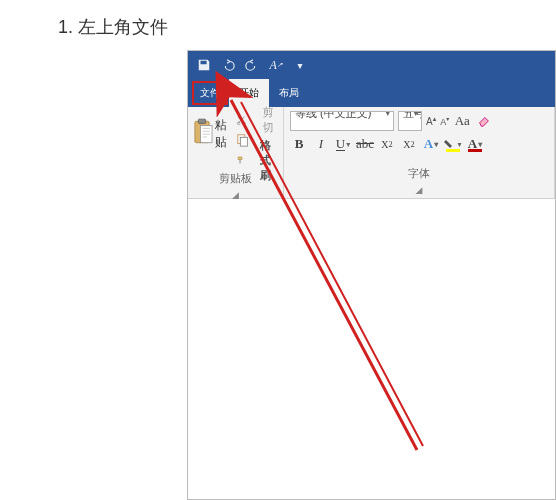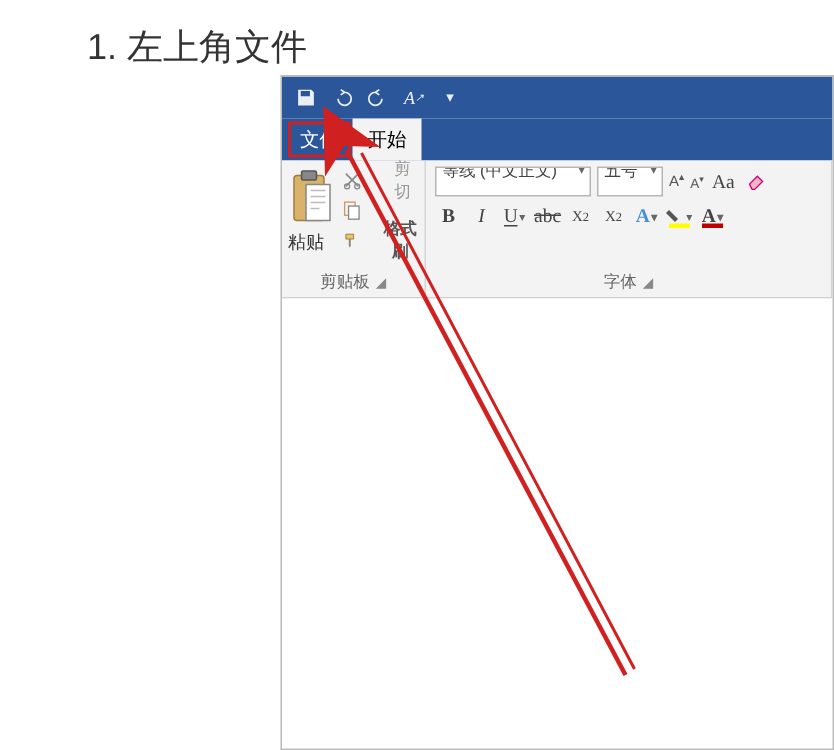--- a/index.html
+++ b/index.html
@@ -1,41 +1,41 @@
 <!DOCTYPE html>
 <html><head>
 <meta charset="utf-8">
 <style>
   * { box-sizing: border-box; margin: 0; padding: 0; }
   body { font-family: "Microsoft YaHei", Arial, sans-serif; background: #fff; width: 556px; height: 500px; position: relative; overflow: hidden; }
-  .step-label { position: absolute; top: 15px; left: 58px; font-size: 24px; color: #333; }
+  .step-label { position: absolute; top: 15px; left: 58px; font-size: 18px; color: #333; }
   .app-window { position: absolute; top: 50px; left: 187px; width: 369px; height: 450px; border: 1px solid #bbb; background: #f3f3f3; overflow: hidden; }
   .titlebar { height: 28px; background: #2b579a; display: flex; align-items: center; padding-left: 8px; gap: 8px; }
   .tb-icon { width: 16px; height: 16px; display: flex; align-items: center; justify-content: center; color: #fff; font-size: 12px; opacity: 0.9; cursor: pointer; }
   .menubar { height: 28px; background: #2b579a; display: flex; align-items: stretch; }
-  .menu-item { padding: 0 10px; display: flex; align-items: center; color: #fff; font-size: 13px; cursor: pointer; white-space: nowrap; }
+  .menu-item { padding: 0 10px; display: flex; align-items: center; color: #fff; font-size: 10px; cursor: pointer; white-space: nowrap; }
   .menu-item.highlighted { border: 2px solid #d02020; margin: 2px 1px 2px 4px; padding: 0 6px; }
   .menu-item.active { background: #f3f3f3; color: #000000; }
   .ribbon { background: #f3f3f3; border-bottom: 1px solid #d0d0d0; display: flex; height: 92px; }
   .ribbon-group { border-right: 1px solid #d4d4d4; display: flex; flex-direction: column; }
   .ribbon-group-body { flex: 1; display: flex; align-items: flex-start; padding: 2px 4px 0 4px; gap: 4px; }
-  .ribbon-group-label { text-align: center; font-size: 11px; color: #666; padding: 2px 0 3px 0; display: flex; align-items: center; justify-content: center; gap: 4px; }
+  .ribbon-group-label { text-align: center; font-size: 11px; color: #666; padding: 2px 0 3px 0; display: flex; align-items: center; justify-content: center; gap: 4px; flex-direction: column; }
   .corner-arrow { font-size: 9px; color: #888; }
-  .paste-btn { display: flex; flex-direction: column; align-items: flex-start; width: 40px; cursor: pointer; }
+  .paste-btn { display: flex; flex-direction: row; align-items: flex-end; width: 40px; cursor: pointer; }
   .paste-icon { width: 32px; height: 38px; margin-top: 4px; }
   .paste-label { font-size: 12px; color: #333; margin-top: 2px; }
   .mini-stack { display: flex; flex-direction: column; gap: 2px; margin-top: 2px; }
-  .mini-btn { display: flex; align-items: center; gap: 16px; font-size: 11px; color: #999; cursor: pointer; height: 18px; text-align: center; }
+  .mini-btn { display: flex; align-items: center; gap: 16px; font-size: 11px; color: #999; cursor: pointer; height: 18px; }
   .mini-btn svg, .mini-btn .mi { width: 14px; height: 14px; }
   .font-group-body { flex-direction: column; gap: 4px; padding: 4px 6px 0 6px; }
   .font-row { display: flex; align-items: center; gap: 4px; }
   .combo { height: 20px; border: 1px solid #b5b5b5; background: #fff; display: flex; align-items: center; padding: 0 14px 16px 4px; font-size: 11px; color: #444; position: relative; cursor: pointer; white-space: nowrap; overflow: hidden; }
   .combo::after { content: "▾"; position: absolute; right: 3px; font-size: 9px; color: #666; }
   .font-name { width: 104px; }
-  .font-size { width: 44px; }
+  .font-size { width: 24px; }
   .sup { font-size: 10px; color: #555; cursor: pointer; }
   .fmt-btn { width: 18px; height: 18px; display: flex; align-items: center; justify-content: center; font-size: 13px; color: #444; cursor: pointer; font-family: "Times New Roman", serif; position: relative; }
   .fmt-btn .dd { font-size: 8px; margin-left: 1px; color: #666; }
   .underline-bar { border-bottom: 1.5px solid #444; line-height: 12px; }
   .strike-bar { text-decoration: line-through; }
   .sub-sup { font-size: 10px; }
   .color-swatch { width: 14px; height: 3px; position: absolute; bottom: 1px; left: 2px; }
   .doc-area { background: #fff; flex: 1; }
   .annotation-arrow { position: absolute; pointer-events: none; }
 </style>
@@ -62,20 +62,21 @@
           <path fill="none" stroke="#fff" stroke-width="1.3" d="M6 4a5 5 0 1 0 5 5M6 4l3-2M6 4l3 2"></path>
         </svg>
     </span>
     <span class="tb-icon" style="font-family:serif;font-style:italic;">A<span style="font-size:7px;vertical-align:super;">↗</span></span>
     <span class="tb-icon" style="font-size:10px;">▾</span>
   </div>
 
   <div class="menubar">
     <div class="menu-item highlighted">文件</div>
     <div class="menu-item active">开始</div>
+    <div class="menu-item">布局</div>
   </div>
 
   <div class="ribbon">
     <div class="ribbon-group" style="width:96px;">
       <div class="ribbon-group-body">
         <div class="paste-btn">
           <svg class="paste-icon" viewBox="0 0 32 38">
               <rect x="4" y="4" width="20" height="30" rx="2" fill="#d9b36c" stroke="#a07c3a"></rect>
               <rect x="9" y="1" width="10" height="6" rx="1" fill="#888" stroke="#555"></rect>
               <rect x="12" y="10" width="16" height="24" fill="#fff" stroke="#888"></rect>

